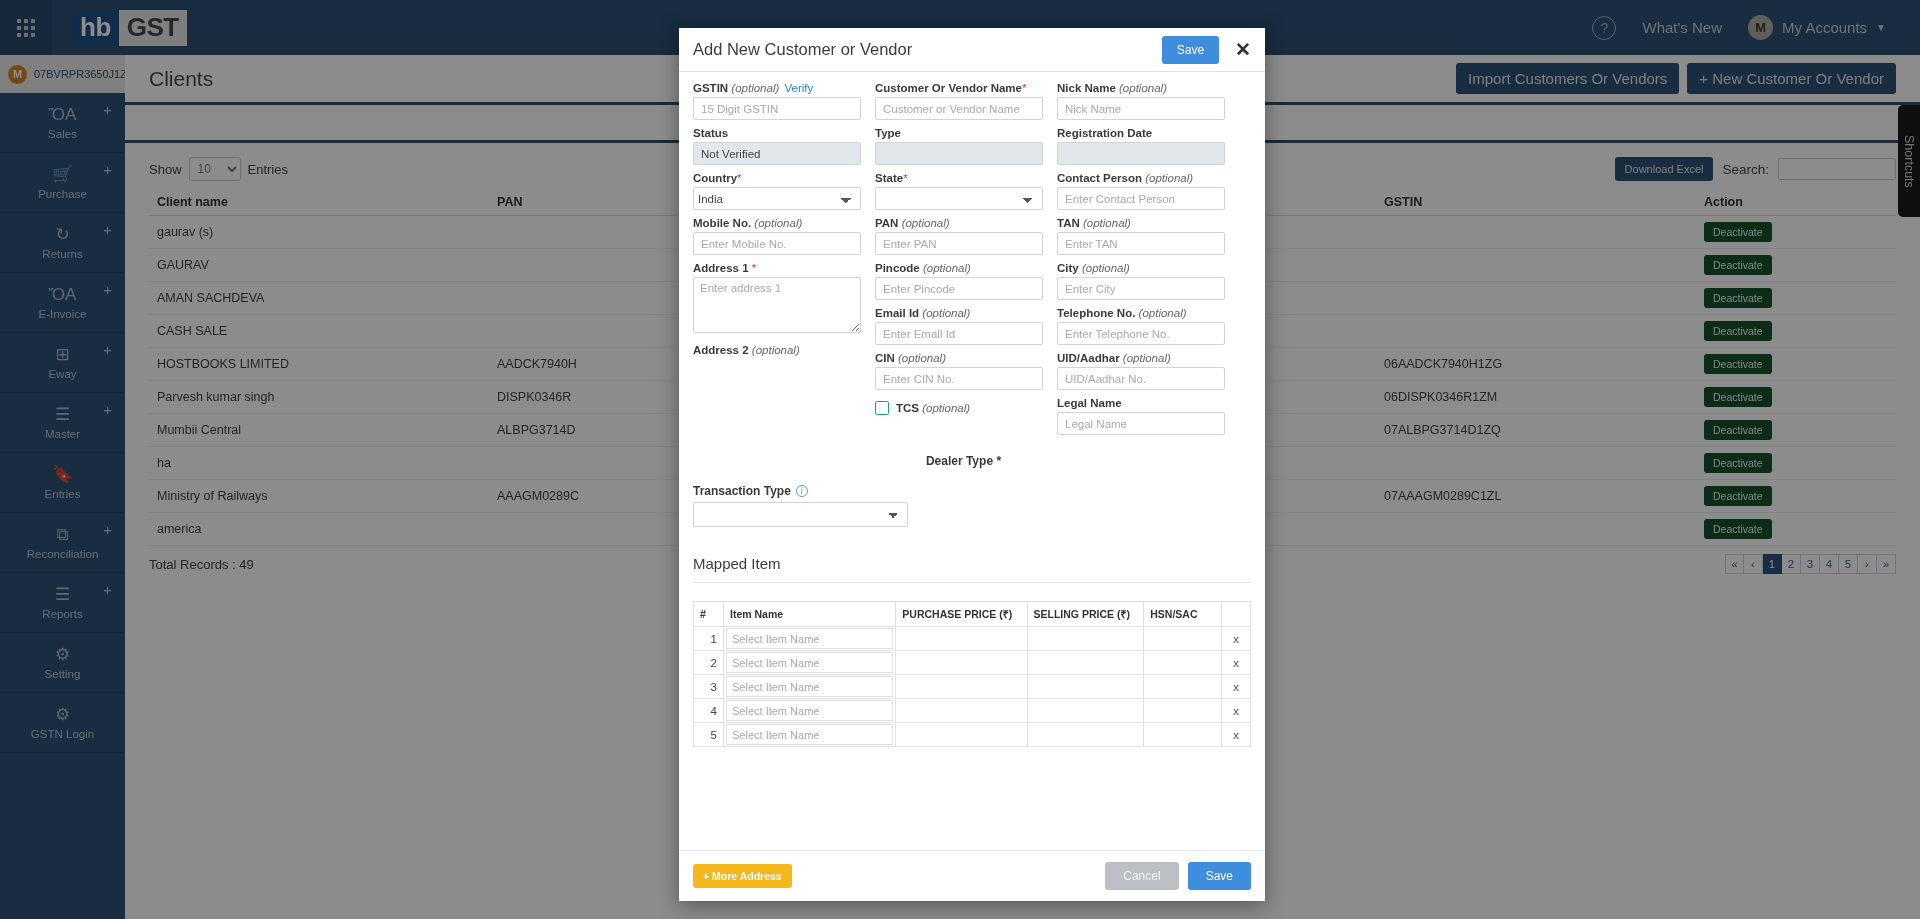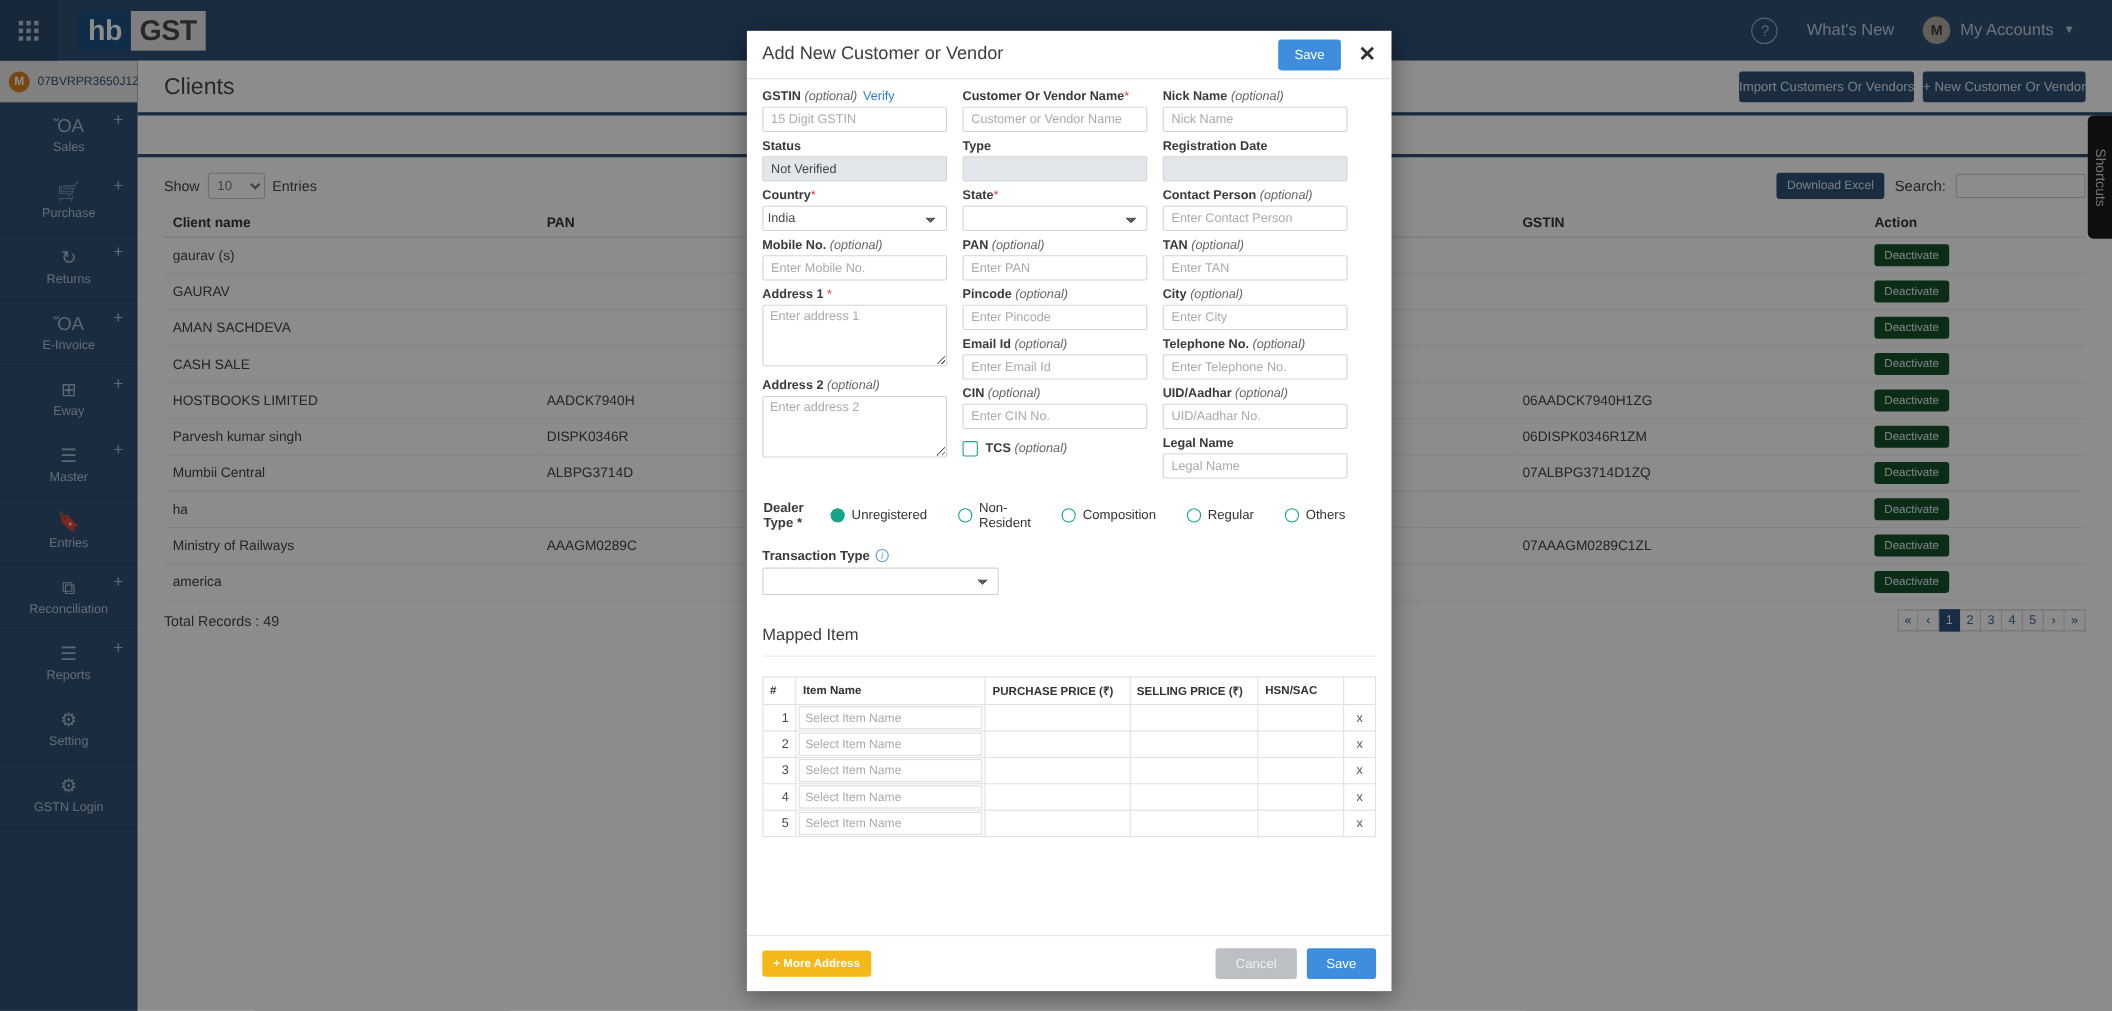--- a/index.html
+++ b/index.html
@@ -83,22 +83,22 @@
 
   
   .main { position: absolute; top: 55px; left: 125px; right: 0; bottom: 0; background: #fff; }
   .page-head {
     height: 50px; display: flex; align-items: center; padding: 0 24px;
     border-bottom: 3px solid #2e5175; justify-content: space-between;
   }
   .page-title { font-size: 21px; color: #4a4a4a; }
   .head-btns { display: flex; gap: 8px; }
   .btn-blue {
-    background: #2e5175; color: #dde6ef; border: none; font-size: 12px;
-    padding: 7px 0; border-radius: 3px; cursor: pointer;
+    background: #2e5175; color: #dde6ef; border: none; font-size: 15px;
+    padding: 7px 12px; border-radius: 3px; cursor: pointer;
     font-family: "Liberation Sans", sans-serif;
   }
   .tabs {
     height: 38px; display: flex; border-bottom: 3px solid #2e5175;
   }
   .tab {
     flex: 1; display: flex; align-items: center; justify-content: center;
     font-size: 13.5px; color: #3f6087; cursor: pointer;
   }
   .tab.active { color: #2e5175; }
@@ -217,21 +217,21 @@
   }
   textarea.ta::placeholder { color: #aaa; }
   .chk-row { display: flex; align-items: center; gap: 7px; margin-top: 4px; }
   .chk-box {
     width: 14px; height: 14px; border: 1.6px solid #17a589; border-radius: 2px;
     background: #fff; cursor: pointer; flex: 0 0 auto;
   }
   .chk-row .lbl { margin-bottom: 0; }
 
   .dealer-row {
-    display: flex; align-items: center; gap: 0; margin-top: 12px; padding-left: 1px;
+    display: flex; align-items: center; gap: 18px; margin-top: 12px; padding-left: 1px; flex-direction: column;
   }
   .dealer-row .dl {
     font-size: 12px; color: #3a3a3a; font-weight: bold; margin-right: 18px;
   }
   .radio-item { display: flex; align-items: center; gap: 6px; margin-right: 28px; cursor: pointer; }
   .radio {
     width: 13px; height: 13px; border-radius: 50%; border: 1.8px solid #17a589; background: #fff;
     flex: 0 0 auto;
   }
   .radio.on { background: #17a589; }
@@ -552,21 +552,20 @@
             <label class="lbl">
               <span>Address 1</span> <span class="req">*</span>
             </label>
             <textarea class="ta" placeholder="Enter address 1" style=""></textarea>
           </div>
           <div class="fld">
             <label class="lbl">
               <span>Address 2</span>
               <span class="opt">(optional)</span>
             </label>
-            <textarea class="ta" placeholder="Enter address 2" style=""></textarea>
           </div>
         </div>
 
         <div class="col col-2">
           <div class="fld">
             <label class="lbl">
               <span>Customer Or Vendor Name</span><span class="req">*</span>
             </label>
             <input class="inp" placeholder="Customer or Vendor Name" style="">
           </div>
@@ -669,42 +668,20 @@
             <input class="inp" placeholder="Legal Name" style="">
           </div>
         </div>
       </div>
 
       <div class="dealer-row">
         <div class="dl">
           <span>Dealer Type</span>
           <span class="req">*</span>
         </div>
-        <div id="dealer-options" style="display:flex;align-items:center;">
-            <div class="radio-item">
-              <div class="radio on"></div>
-              <span>Unregistered</span>
-            </div>
-            <div class="radio-item">
-              <div class="radio"></div>
-              <span>Non-Resident</span>
-            </div>
-            <div class="radio-item">
-              <div class="radio"></div>
-              <span>Composition</span>
-            </div>
-            <div class="radio-item">
-              <div class="radio"></div>
-              <span>Regular</span>
-            </div>
-            <div class="radio-item">
-              <div class="radio"></div>
-              <span>Others</span>
-            </div>
-          </div>
       </div>
 
       <div class="tt-wrap">
         <div class="tt-label">
           <span>Transaction Type</span>
           <span class="info-i">i</span>
         </div>
         <select class="sel tt-select" id="tt-select"><option value=""></option></select>
       </div>
 

